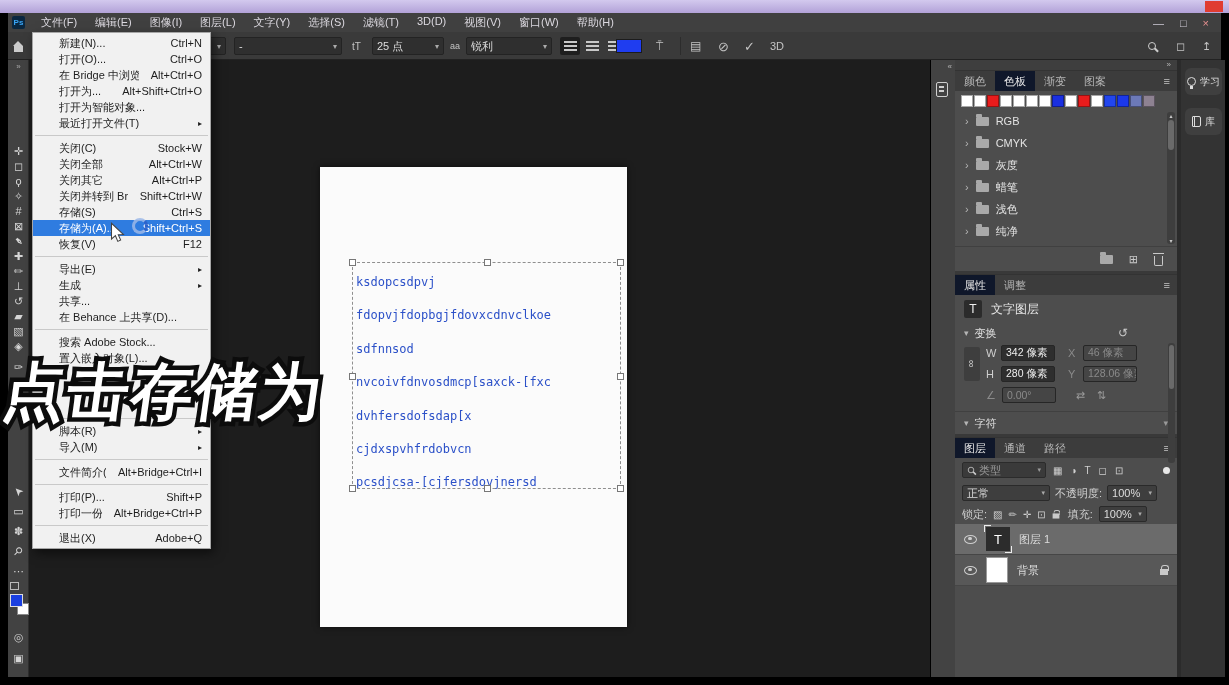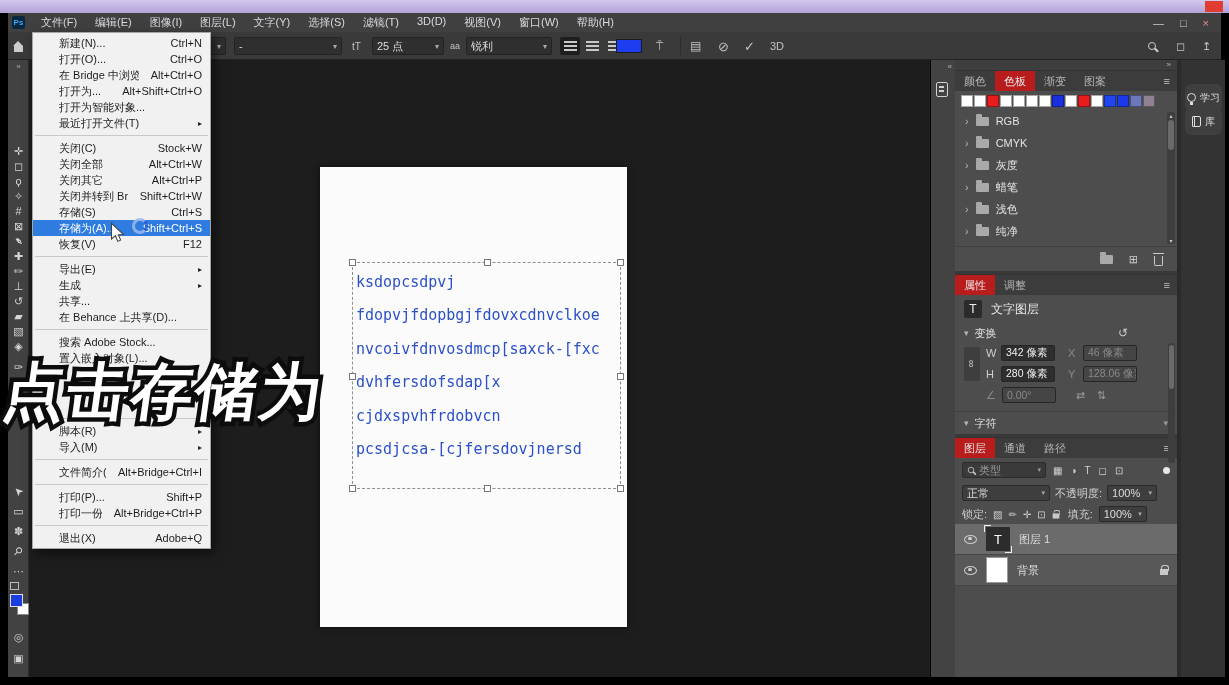--- a/index.html
+++ b/index.html
@@ -74,21 +74,21 @@
   .bg { position:absolute; left:7px; top:9px; width:12px; height:12px; background:#fff; border:1px solid #888; z-index:1; }
   .mini-reset { position:absolute; left:2px; top:522px; width:9px; height:8px; border:1px solid #bbb; }
 
   
   .canvas-area { position:absolute; left:29px; top:60px; width:901px; height:617px; background:#1d1d1d; overflow:hidden; }
   .page { position:absolute; left:291px; top:107px; width:307px; height:460px; background:#fbfbfb;
     box-shadow:0 0 6px rgba(0,0,0,.6); }
   .bbox { position:absolute; left:323px; top:202px; width:269px; height:227px; border:1px dashed #8f8f8f; }
   .handle { position:absolute; width:7px; height:7px; background:#fff; border:1px solid #777; }
   .canvas-text { position:absolute; left:327px; top:206px; width:270px;
-    font-family:"DejaVu Sans Mono", monospace; font-size:15px; line-height:33.4px; letter-spacing:0px; }
+    font-family:"DejaVu Sans Mono", monospace; font-size:12px; line-height:33.4px; letter-spacing:0px; }
 
   
   .filemenu { position:absolute; left:32px; top:32px; width:179px; background:#f1f1f1;
     border:1px solid #a6a6a6; box-shadow:3px 4px 10px rgba(0,0,0,.55); padding:2px 0; z-index:50;
     font-size:11px; color:#1e1e1e; }
   .mrow { height:16px; display:flex; align-items:center; padding:0 8px 0 26px; white-space:nowrap; }
   .mrow .lbl { flex:1 1 auto; overflow:hidden; }
   .mrow .sc { margin-left:12px; }
   .mrow .ar { margin-left:8px; font-size:8px; }
   .mrow.highlighted { background:#2f7ce0; color:#fff; }
@@ -113,21 +113,21 @@
   .coll-ic::after { content:''; position:absolute; left:2px; top:3px; width:5px; height:1.5px; background:#d0d0d0;
     box-shadow:0 4px 0 #d0d0d0; }
 
   
   .rpanel { position:absolute; left:955px; top:60px; width:222px; height:617px; background:#4d4d4d;
     color:#ddd; font-size:11px; }
   .grp-head { height:10px; background:#3e3e3e; position:relative; }
   .grp-head .exp { position:absolute; right:6px; top:0px; font-size:8px; color:#b5b5b5; }
   .tabbar { height:21px; background:#3c3c3c; display:flex; align-items:stretch; border-top:1px solid #333; }
   .tab { padding:0 9px; display:flex; align-items:center; color:#b5b5b5; cursor:default; }
-  .tab.active { background:#b91c1c; color:#e8e8e8; }
+  .tab.active { background:#0f172a; color:#e8e8e8; }
   .tab-menu { margin-left:auto; padding:0 7px; display:flex; align-items:center; color:#c5c5c5; }
   .swrow { display:flex; gap:1px; padding:4px 6px 3px 6px; }
   .sw { width:12px; height:12px; border:1px solid rgba(0,0,0,.35); }
   .swlist { position:relative; height:136px; }
   .swgrp { height:22px; display:flex; align-items:center; gap:7px; padding:0 10px; color:#e2e2e2; }
   .swgrp .chev { color:#b5b5b5; font-size:11px; }
   .vscroll { position:absolute; right:2px; top:2px; bottom:2px; width:8px; background:#3e3e3e; border-radius:3px;
     display:flex; flex-direction:column; align-items:center; font-size:6px; color:#c9c9c9; }
   .vscroll .thumb { width:6px; height:30px; background:#6a6a6a; border-radius:3px; margin-top:1px; }
   .vscroll .dn { margin-top:auto; }
@@ -337,20 +337,21 @@
       <div class="tool">▣</div>
     </div>
   </div>
 
   <div class="canvas-area">
     <div class="page"></div>
     <div class="canvas-text" id="canvastext" style="color: rgb(43, 80, 200);">
 
     <div>ksdopcsdpvj</div>
         <div>fdopvjfdopbgjfdovxcdnvclkoe</div>
+        <div>sdfnnsod</div>
         <div>nvcoivfdnvosdmcp[saxck-[fxc</div>
         <div>dvhfersdofsdap[x</div>
         <div>cjdxspvhfrdobvcn</div>
         <div>pcsdjcsa-[cjfersdovjnersd</div>
       </div>
     <div class="bbox">
       <div class="handle" style="left:-4px;top:-4px;"></div>
       <div class="handle" style="left:131px;top:-4px;"></div>
       <div class="handle" style="right:-4px;top:-4px;"></div>
       <div class="handle" style="left:-4px;top:110px;"></div>
@@ -759,21 +760,21 @@
         <div class="bgthumb"></div>
         <span>背景</span>
         <span class="lock lk"></span>
       </div>
     </div>
   </div>
 
   <div class="rdivider"></div>
 
   <div class="fardock">
-    <div class="dockbtn" style="top:24px;">
+    <div class="dockbtn" style="top:8px;">
       <span class="bulb"></span>
       <span>学习</span>
     </div>
     <div class="dockbtn" style="top:48px;">
       <span class="book"></span>
       <span>库</span>
     </div>
   </div>
 
 </div>

